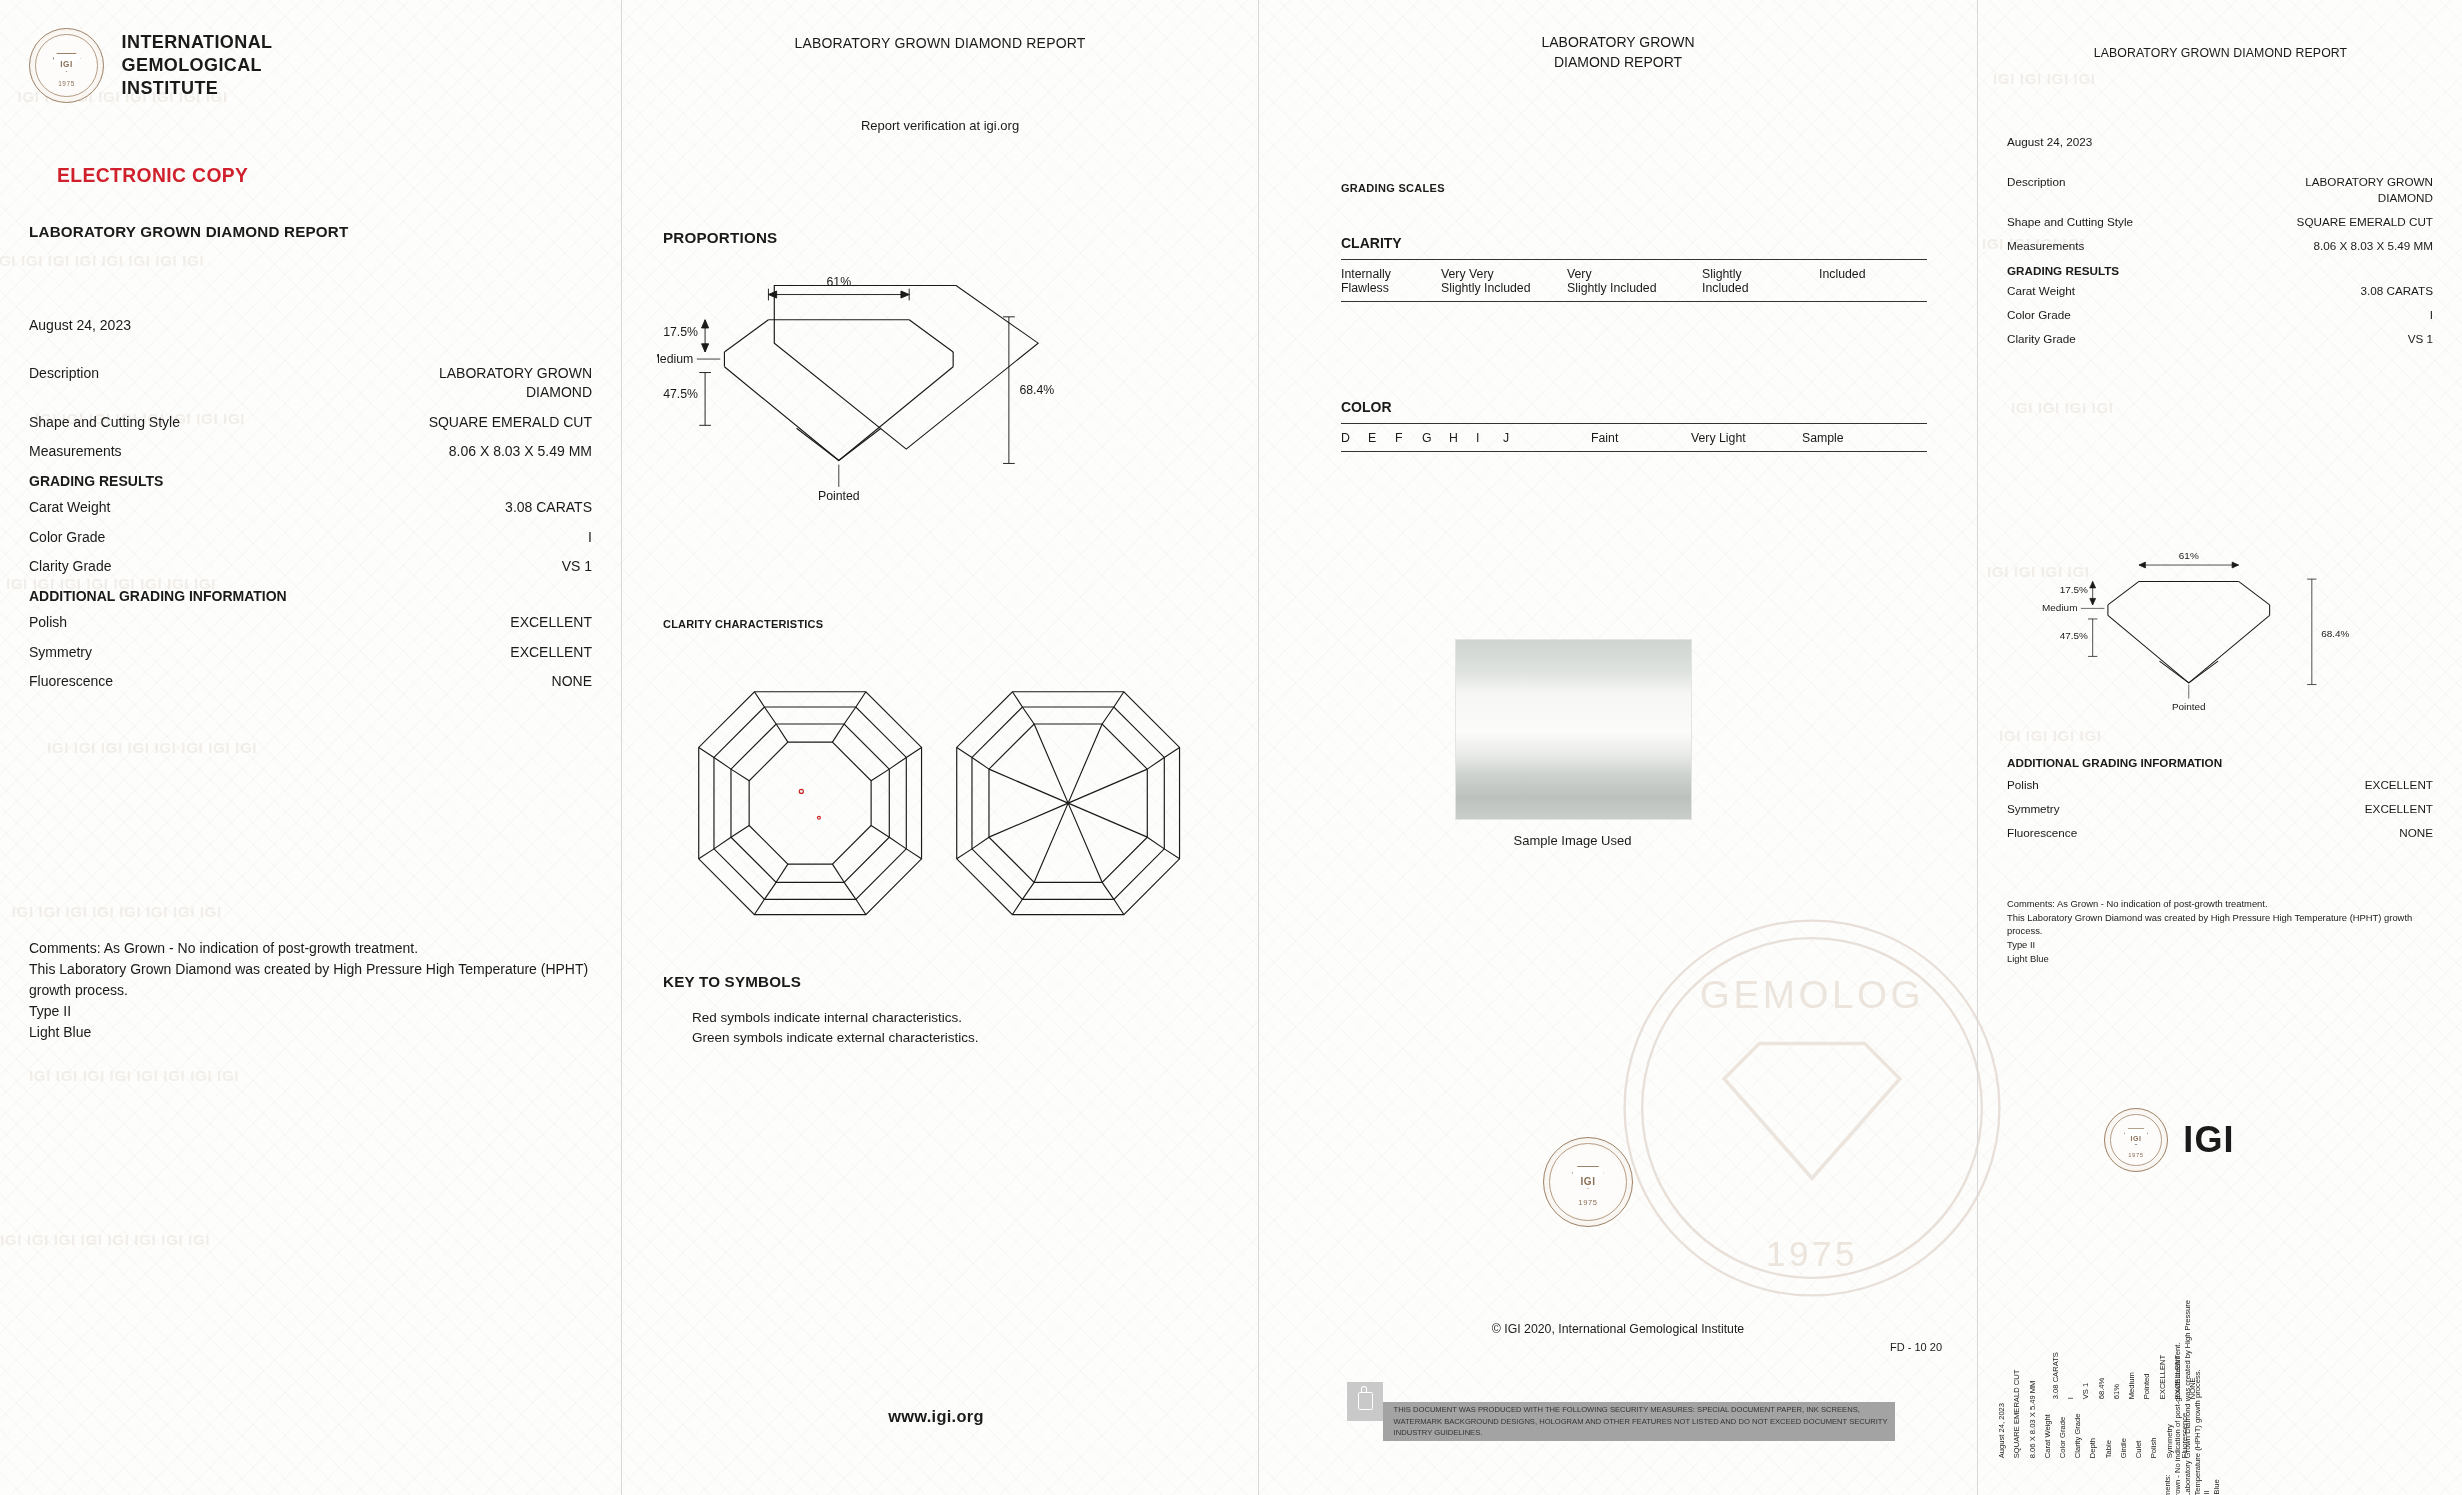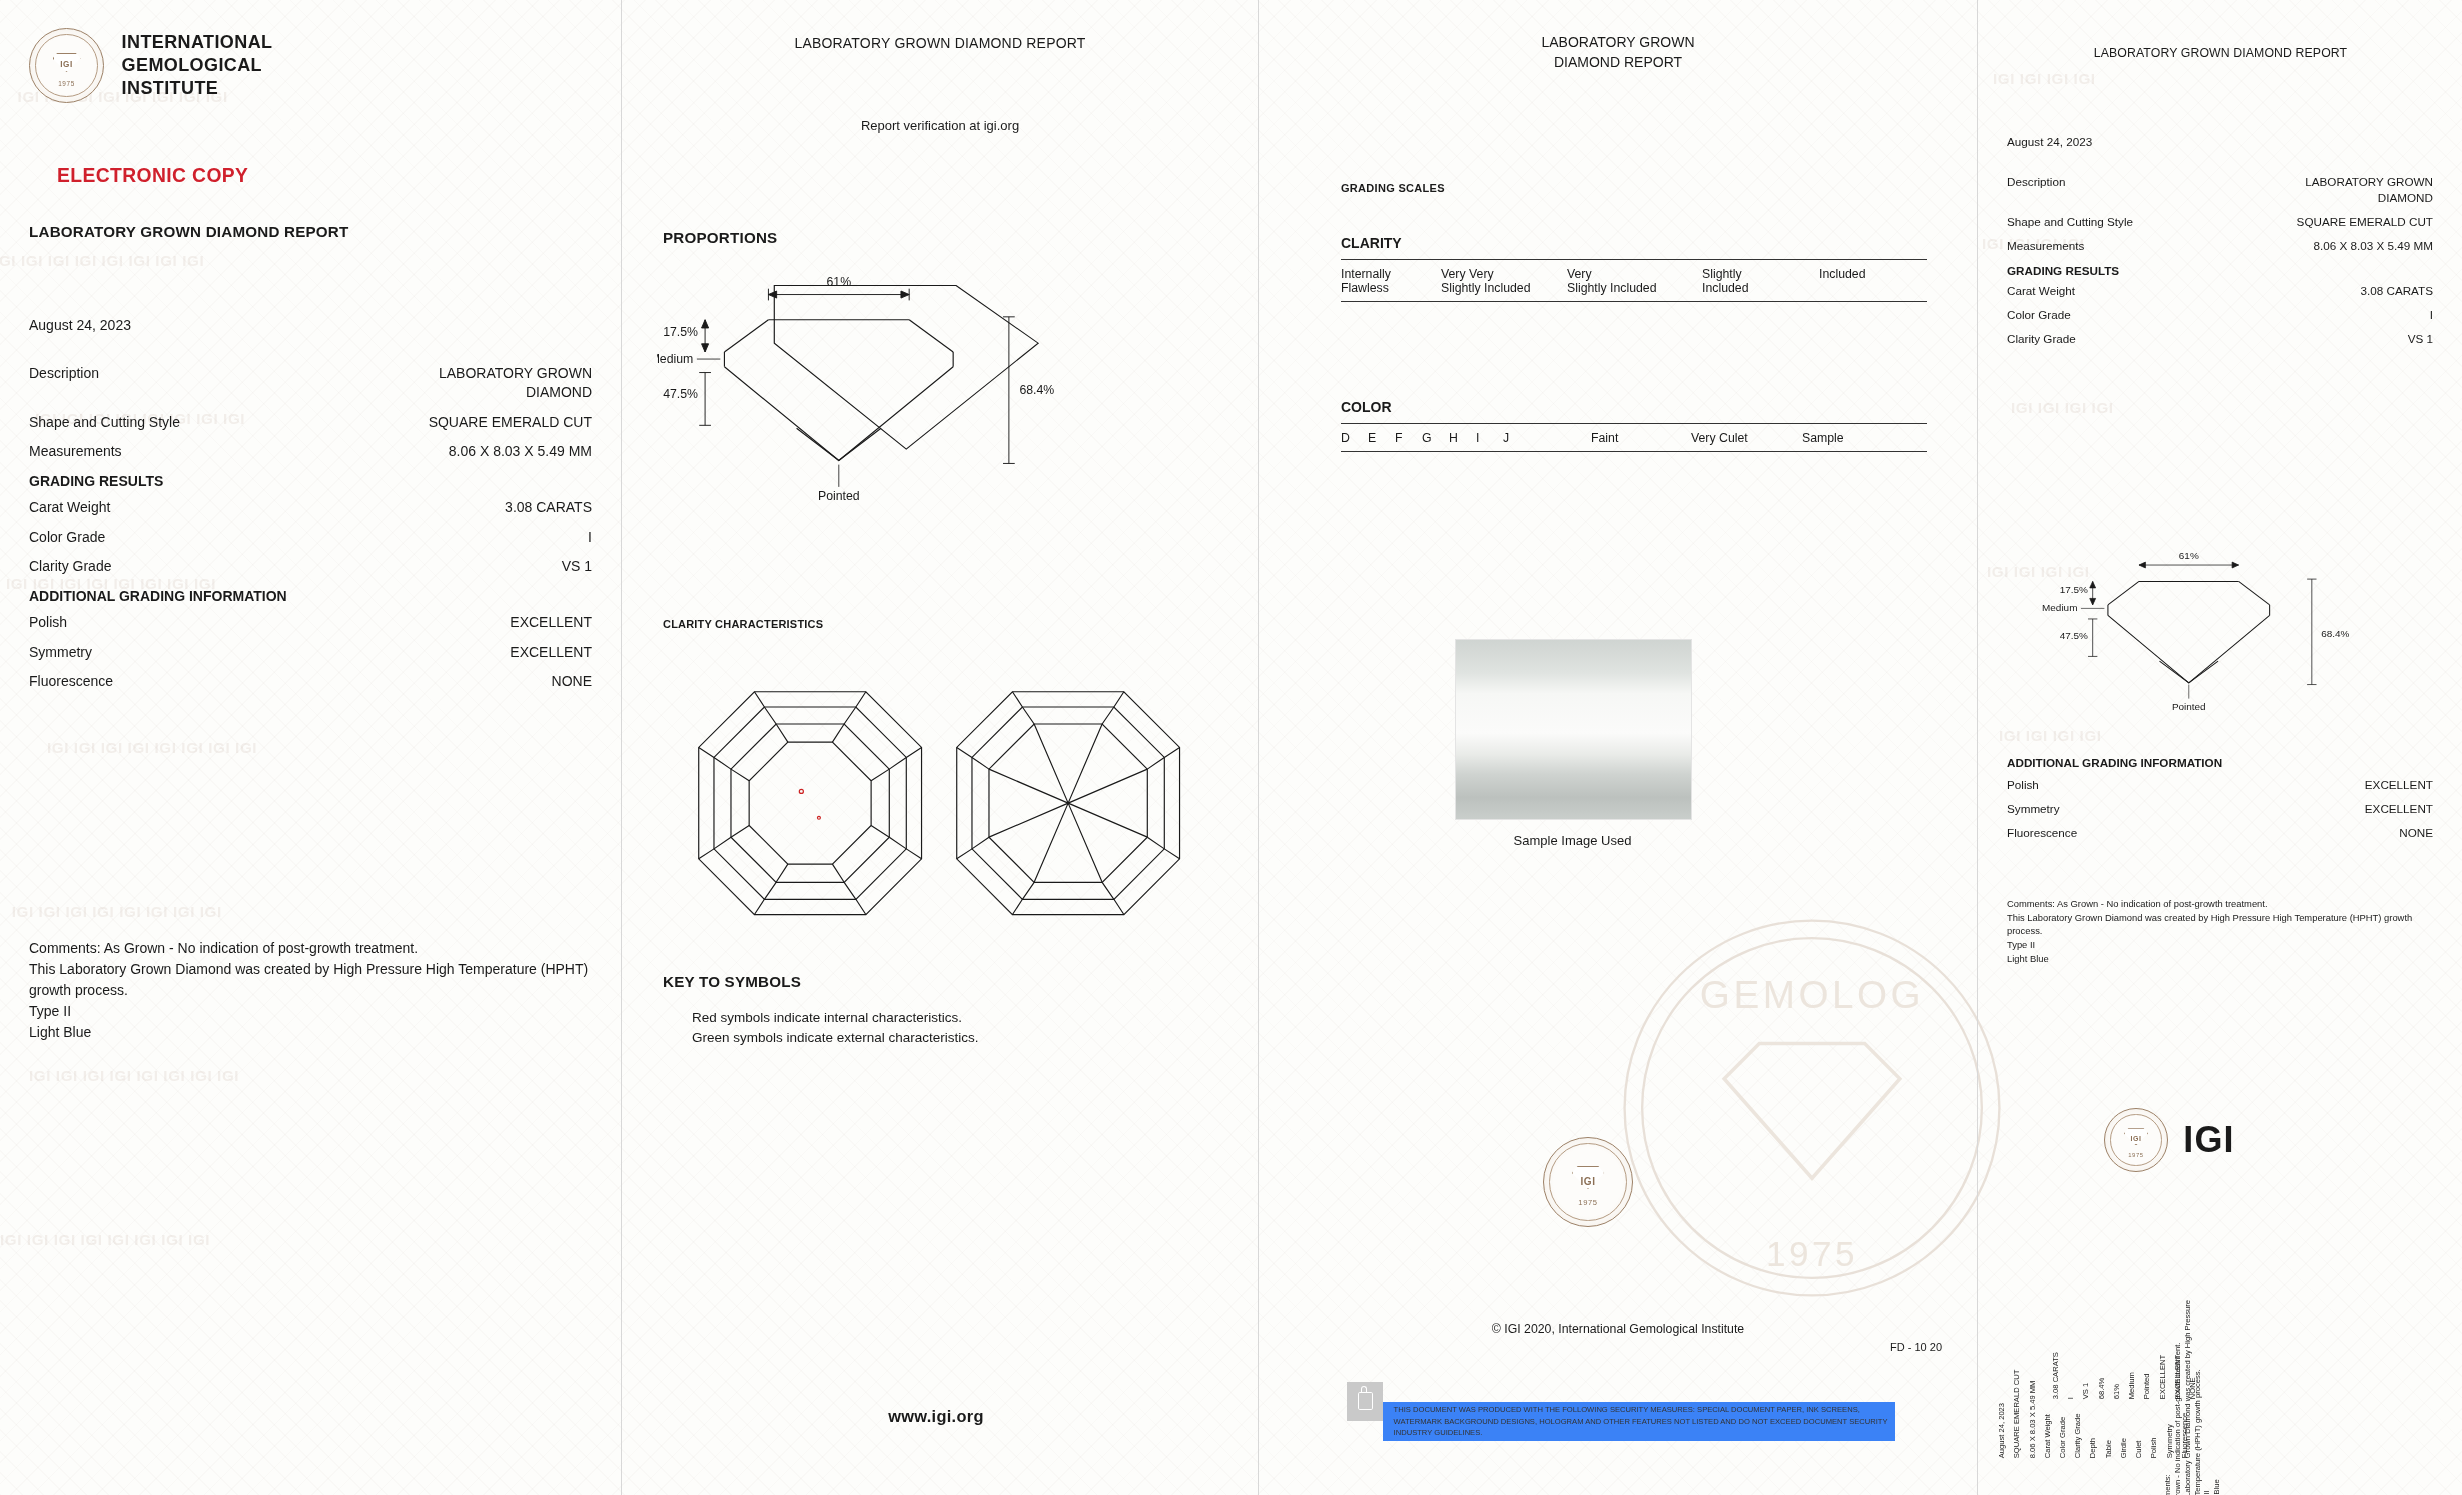--- a/index.html
+++ b/index.html
@@ -309,21 +309,21 @@
   .sec-lock::before {
     content: "";
     position: absolute;
     left: 2.3px; top: -7px;
     width: 4.7px; height: 5.9px;
     border: 1.8px solid #fff;
     border-bottom: none;
     border-radius: 3.5px 3.5px 0 0;
   }
   .sec-text {
-    background: #3b82f6;
+    background: #a3a3a3;
     flex: 1;
     height: 39px;
     display: flex;
     flex-direction: column;
     justify-content: center;
     padding-left: 10.6px;
     font-size: 7.6px;
     line-height: 1.5;
     color: #333;
     margin-top: 41px;
@@ -642,21 +642,21 @@
       <div class="scale-rule" style="border-bottom:0.6px solid #333;">
         <div class="scale-row">
           <div class="scale-cell" style="width:27px;">D</div>
           <div class="scale-cell" style="width:27px;">E</div>
           <div class="scale-cell" style="width:27px;">F</div>
           <div class="scale-cell" style="width:27px;">G</div>
           <div class="scale-cell" style="width:27px;">H</div>
           <div class="scale-cell" style="width:27px;">I</div>
           <div class="scale-cell" style="width:88px;">J</div>
           <div class="scale-cell" style="width:100px;">Faint</div>
-          <div class="scale-cell" style="width:111px;">Very Culet</div>
+          <div class="scale-cell" style="width:111px;">Very Light</div>
           <div class="scale-cell" style="width:70px;">Sample</div>
         </div>
       </div>
     </div>
 
     <div class="gem-photo"></div>
     <div class="sample-caption">Sample Image Used</div>
 
     <div class="c3-seal">
       <div class="igi-seal" style="width:88px;height:88px;">

